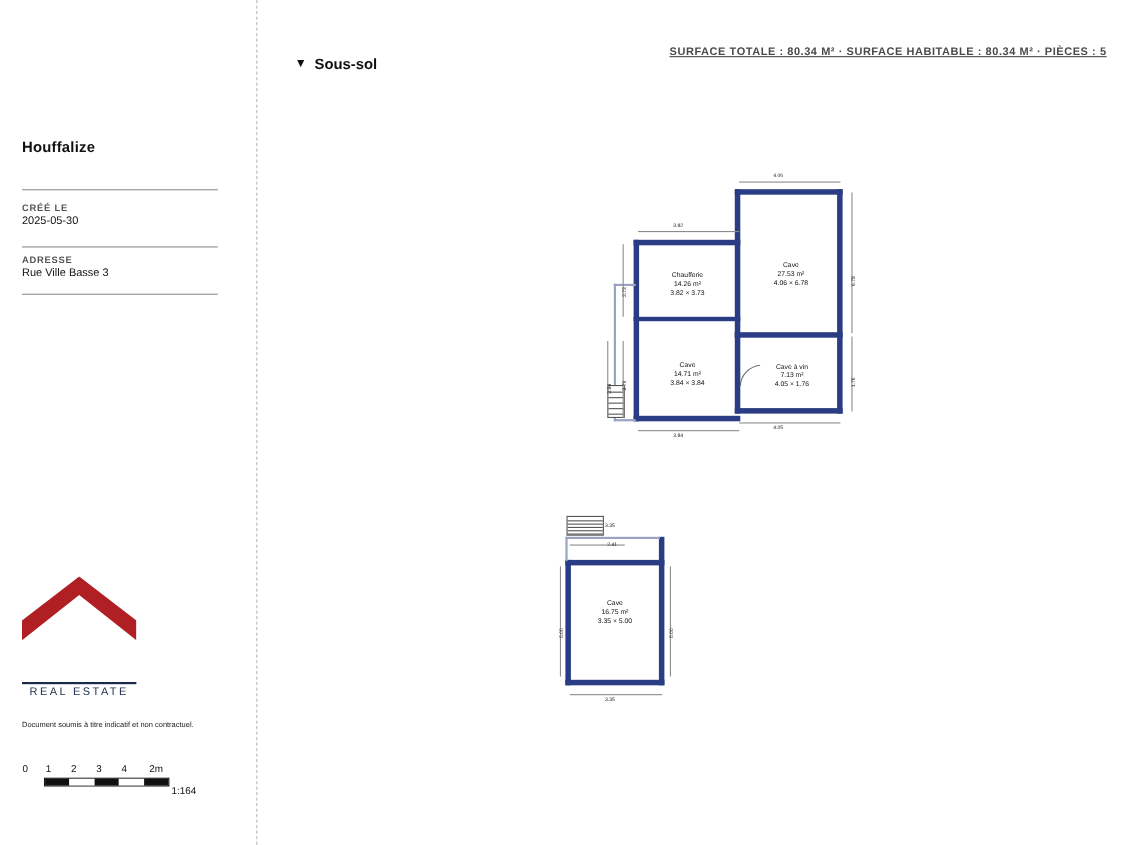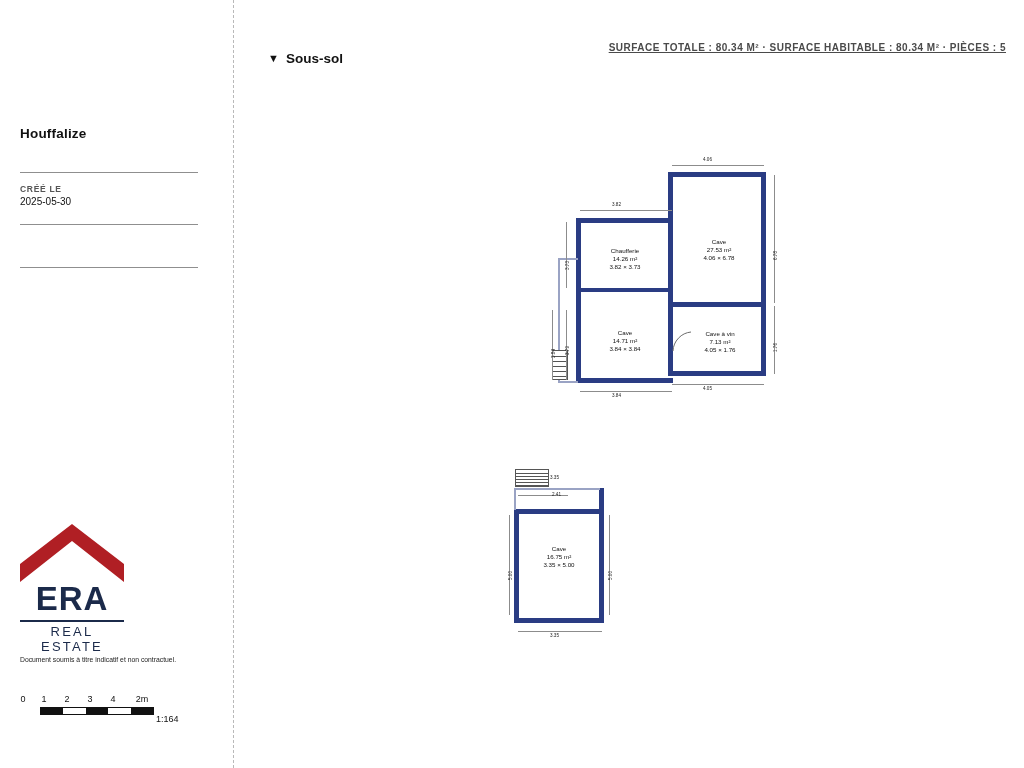--- a/index.html
+++ b/index.html
@@ -102,21 +102,21 @@
     position: absolute;
     left: 0; top: 96px;
     width: 104px; height: 2px;
     background: #1b2a4a;
   }
   #logo .sub {
     position: absolute;
     left: 0; top: 100px;
     width: 104px;
     text-align: center;
-    font-size: 13px;
+    font-size: 10px;
     letter-spacing: 2.2px;
     color: #1b2a4a;
   }
 
   #disclaimer {
     position: absolute;
     left: 20px;
     top: 655px;
     width: 160px;
     font-size: 6.8px;
@@ -260,29 +260,32 @@
 
   <div class="rule r1"></div>
 
   <div class="field" id="field-created">
     <div class="label">Créé le</div>
     <div class="value">2025-05-30</div>
   </div>
 
   <div class="rule r2"></div>
 
+  <div class="field" id="field-address">
+    <div class="label">Adresse</div>
+    <div class="value">Rue Ville Basse 3</div>
+  </div>
 
   <div class="rule r3"></div>
 
 
   <div id="logo">
     <svg class="roof" viewBox="0 0 104 58">
       <polygon points="52,0 104,40 104,58 52,17 0,58 0,40" fill="#b01f24"></polygon>
     </svg>
-    <div class="word">ERA</div>
     <div class="bar"></div>
     <div class="sub">REAL ESTATE</div>
   </div>
 
   <div id="disclaimer">Document soumis à titre indicatif et non contractuel.</div>
 
   <div id="scalebar">
     <div class="ticks">
       <span style="left:3px">0</span>
       <span style="left:24px">1</span>

